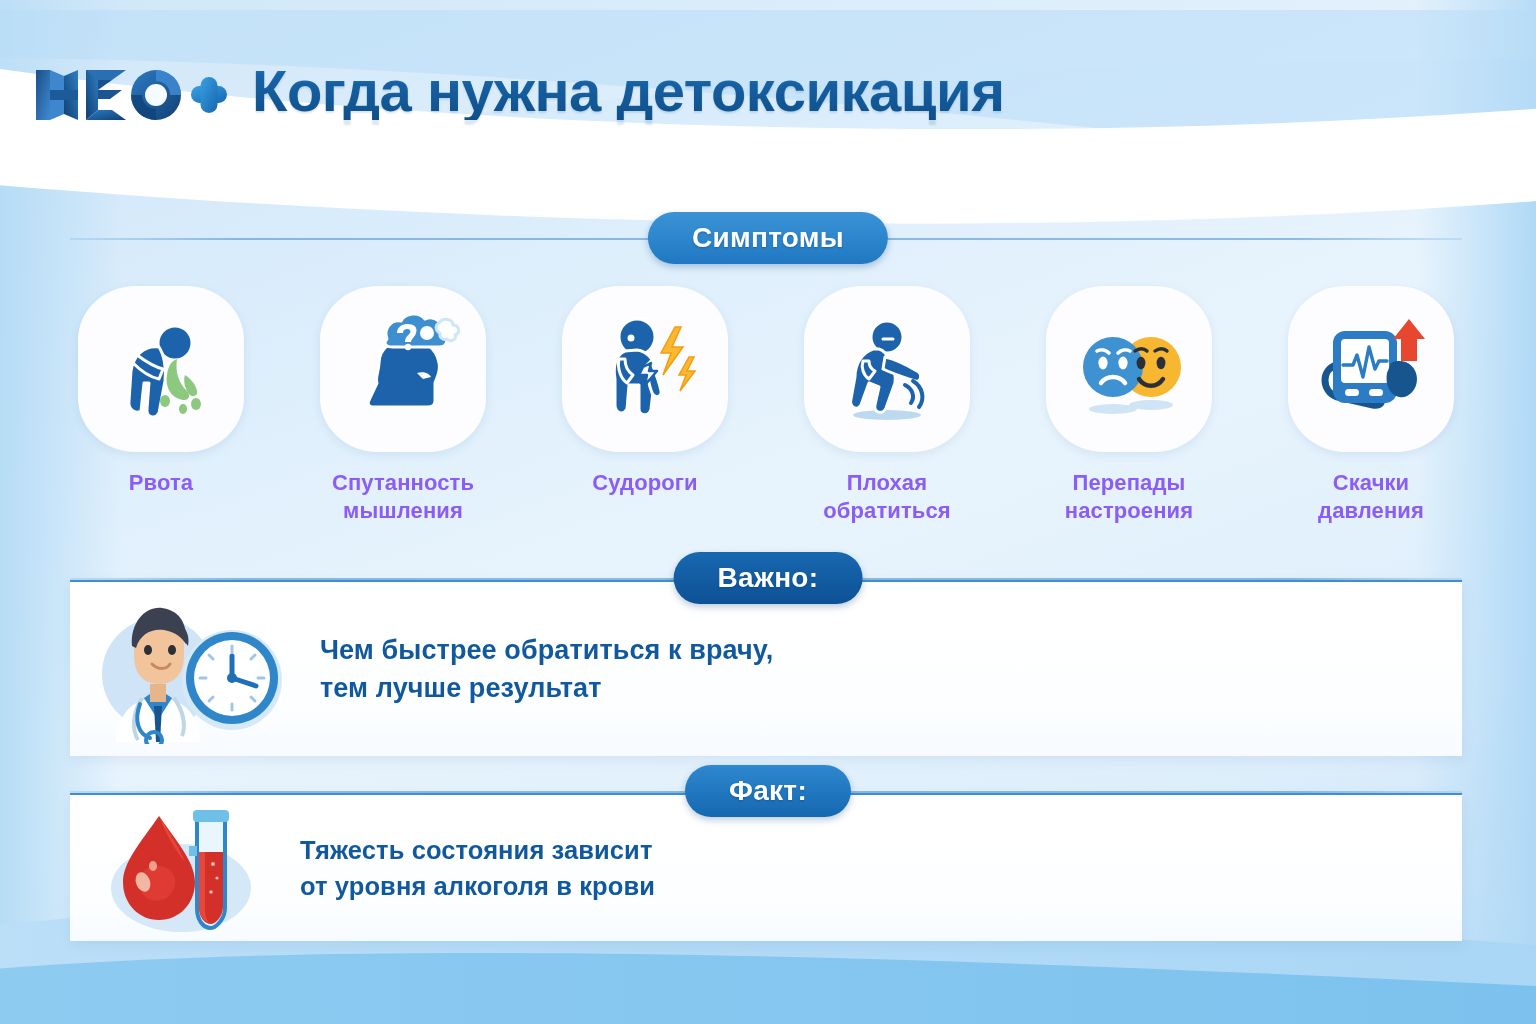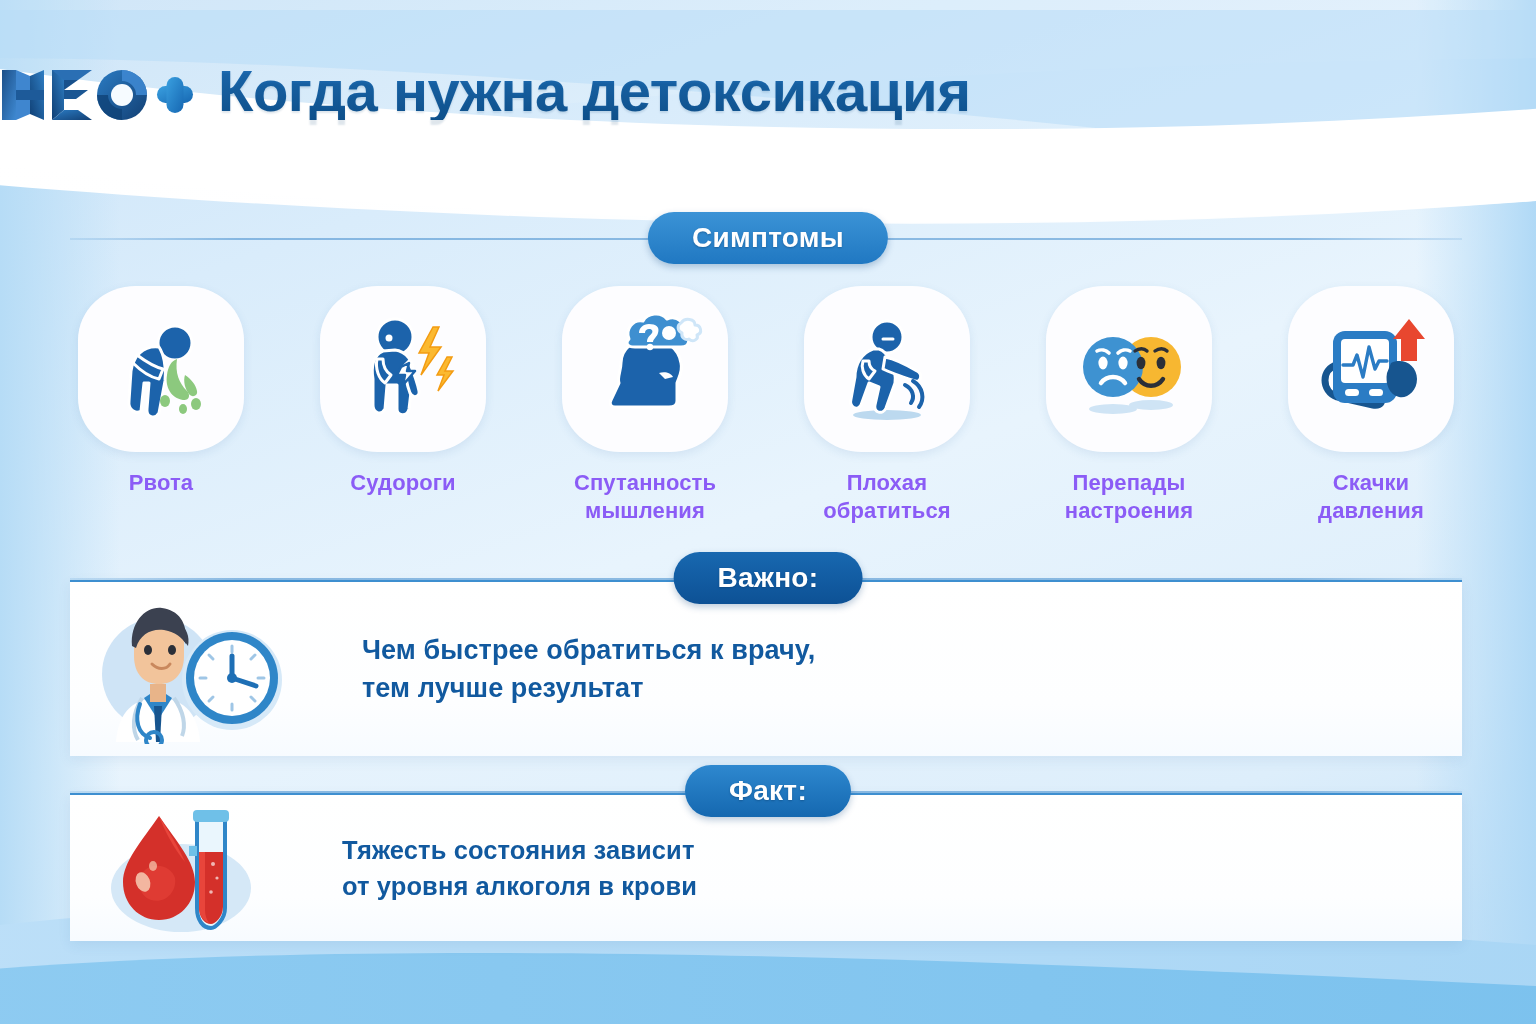--- a/index.html
+++ b/index.html
@@ -10,21 +10,21 @@
     position:relative;
   }
 
   
   .bg-layer { position:absolute; inset:0; overflow:hidden; pointer-events:none; }
   .bg-layer svg { position:absolute; inset:0; width:1536px; height:1024px; display:block; }
 
   
   .header {
     position:absolute; top:0; left:0; width:1536px; height:190px;
-    display:flex; align-items:center; z-index:5;
+    display:flex; align-items:center; padding-left:34px; z-index:5;
   }
   .logo { display:flex; align-items:center; margin-right:22px; flex:0 0 auto; }
   .logo svg { display:block; }
 
   .page-title {
     font-size:58px; font-weight:bold; letter-spacing:-0.5px;
     color:#11599f;
     background:linear-gradient(180deg,#1f6fb8 0%,#10538f 100%);
     -webkit-background-clip:text; background-clip:text; -webkit-text-fill-color:transparent;
     text-shadow:0 2px 2px rgba(10,60,110,.13);
@@ -72,21 +72,21 @@
   .card {
     position:absolute; left:70px; width:1392px;
     background:linear-gradient(180deg,#ffffff 0%,#fdfeff 70%,#f7fbff 100%);
     border-top:2.5px solid #3e8fd0;
     box-shadow:0 4px 12px rgba(40,100,160,.09);
     z-index:3;
   }
   .card.important { top:580px; height:176px; }
   .card.fact      { top:793px; height:148px; }
 
-  .card-body { display:flex; align-items:center; height:100%; padding-left:250px;margin-left:42px; }
+  .card-body { display:flex; align-items:center; height:100%; padding-left:250px; }
   .card-art { position:absolute; left:0; top:0; height:100%; width:250px;
               display:flex; align-items:center; justify-content:center; }
   .card-art svg { display:block; }
   .card-text {
     font-size:27px; font-weight:bold; color:#11599f; line-height:1.42;
     letter-spacing:.1px;
   }
   .card.fact .card-text { font-size:25.5px; }
   .card.fact .card-body { padding-left:230px;align-items:center; }
   .card.fact .card-art { width:230px; }
@@ -211,56 +211,56 @@
         </g>
       </svg>
     </div>
     <div class="sym-label">Рвота</div>
   </div>
 
 
   <div class="sym-item">
     <div class="tile">
       <svg width="128" height="128" viewBox="0 0 128 128">
+        <path d="M40 58 C40 44 52 34 68 34 C86 34 98 44 100 58 C102 66 98 72 96 78 L96 96 C96 100 92 102 88 102 L34 102 C30 102 28 99 30 95 L38 78 C36 72 40 66 40 58 Z" fill="#1c63ab" stroke="#ffffff" stroke-width="3" stroke-linejoin="round"></path>
+        <path d="M78 68 C84 66 90 68 92 72 L84 74 C82 72 80 70 78 68 Z" fill="#ffffff"></path>
+        <g stroke="#ffffff" stroke-width="3" stroke-linejoin="round">
+          <path d="M48 34 C44 24 52 14 62 16 C66 8 80 6 86 14 C96 10 106 18 102 28 C110 30 110 42 100 42 L54 42 C46 42 44 38 48 34 Z" fill="#3e8fd0"></path>
+          <path d="M100 18 C104 12 114 14 114 20 C120 20 122 28 116 30 C118 34 112 38 108 34 C104 36 100 32 101 28 C96 26 96 20 100 18 Z" fill="#ffffff" stroke="#cfe6f8"></path>
+        </g>
+        <g fill="#ffffff">
+          <path d="M68 19 C62 19 58 23 58 28 L64 28 C64 25 66 24 68 24 C71 24 72 26 71 28 C69 31 66 32 66 37 L72 37 C72 34 76 32 77 28 C79 22 75 19 68 19 Z"></path>
+          <circle cx="69" cy="42" r="3.2"></circle>
+        </g>
+        <circle cx="88" cy="28" r="7" fill="#ffffff"></circle>
+      </svg>
+    </div>
+    <div class="sym-label">
+      <span>Спутанность</span><br><span>мышления</span>
+    </div>
+  </div>
+
+  <div class="sym-item">
+    <div class="tile">
+      <svg width="128" height="128" viewBox="0 0 128 128">
         <g fill="#1c63ab" stroke="#ffffff" stroke-width="3" stroke-linejoin="round">
           <circle cx="56" cy="32" r="18"></circle>
           <path d="M44 46 C34 50 32 62 34 74 L34 100 C34 108 42 111 46 104 L48 80 L58 80 L58 104 C58 111 68 112 70 104 L74 70 C76 56 66 46 56 45 Z"></path>
           <path d="M38 54 C36 64 40 74 46 78 L52 70 C46 66 44 60 44 54 Z"></path>
           <path d="M70 56 C74 66 78 76 80 86 C81 92 74 94 71 88 C68 80 66 68 66 60 Z"></path>
         </g>
         <circle cx="50" cy="33" r="3.5" fill="#ffffff"></circle>
         <path d="M62 62 L70 58 L68 66 L76 66 L64 80 L66 70 L58 70 Z" fill="#ffffff" stroke="#1c63ab" stroke-width="2.5" stroke-linejoin="round"></path>
         <g fill="#fbb930" stroke="#f39c12" stroke-width="1.5">
           <path d="M94 22 L80 48 L90 48 L82 70 L102 42 L91 42 L100 22 Z"></path>
           <path d="M108 52 L98 70 L105 70 L99 86 L114 66 L106 66 L113 52 Z"></path>
         </g>
       </svg>
     </div>
     <div class="sym-label">Судороги</div>
-  </div>
-
-  <div class="sym-item">
-    <div class="tile">
-      <svg width="128" height="128" viewBox="0 0 128 128">
-        <path d="M40 58 C40 44 52 34 68 34 C86 34 98 44 100 58 C102 66 98 72 96 78 L96 96 C96 100 92 102 88 102 L34 102 C30 102 28 99 30 95 L38 78 C36 72 40 66 40 58 Z" fill="#1c63ab" stroke="#ffffff" stroke-width="3" stroke-linejoin="round"></path>
-        <path d="M78 68 C84 66 90 68 92 72 L84 74 C82 72 80 70 78 68 Z" fill="#ffffff"></path>
-        <g stroke="#ffffff" stroke-width="3" stroke-linejoin="round">
-          <path d="M48 34 C44 24 52 14 62 16 C66 8 80 6 86 14 C96 10 106 18 102 28 C110 30 110 42 100 42 L54 42 C46 42 44 38 48 34 Z" fill="#3e8fd0"></path>
-          <path d="M100 18 C104 12 114 14 114 20 C120 20 122 28 116 30 C118 34 112 38 108 34 C104 36 100 32 101 28 C96 26 96 20 100 18 Z" fill="#ffffff" stroke="#cfe6f8"></path>
-        </g>
-        <g fill="#ffffff">
-          <path d="M68 19 C62 19 58 23 58 28 L64 28 C64 25 66 24 68 24 C71 24 72 26 71 28 C69 31 66 32 66 37 L72 37 C72 34 76 32 77 28 C79 22 75 19 68 19 Z"></path>
-          <circle cx="69" cy="42" r="3.2"></circle>
-        </g>
-        <circle cx="88" cy="28" r="7" fill="#ffffff"></circle>
-      </svg>
-    </div>
-    <div class="sym-label">
-      <span>Спутанность</span><br><span>мышления</span>
-    </div>
   </div>
 
   <div class="sym-item">
     <div class="tile">
       <svg width="128" height="128" viewBox="0 0 128 128">
         <ellipse cx="64" cy="110" rx="34" ry="5" fill="#bcd9ef"></ellipse>
         <g fill="#1c63ab" stroke="#ffffff" stroke-width="3" stroke-linejoin="round">
           <circle cx="64" cy="32" r="16"></circle>
           <path d="M50 44 C38 48 32 60 32 72 L28 94 C26 102 34 107 38 100 L46 78 L56 82 L52 100 C50 108 60 110 63 103 L72 78 C74 64 64 46 56 44 Z"></path>
           <path d="M62 52 C72 54 84 60 94 66 C100 69 98 78 92 76 C80 72 68 68 60 64 Z"></path>

